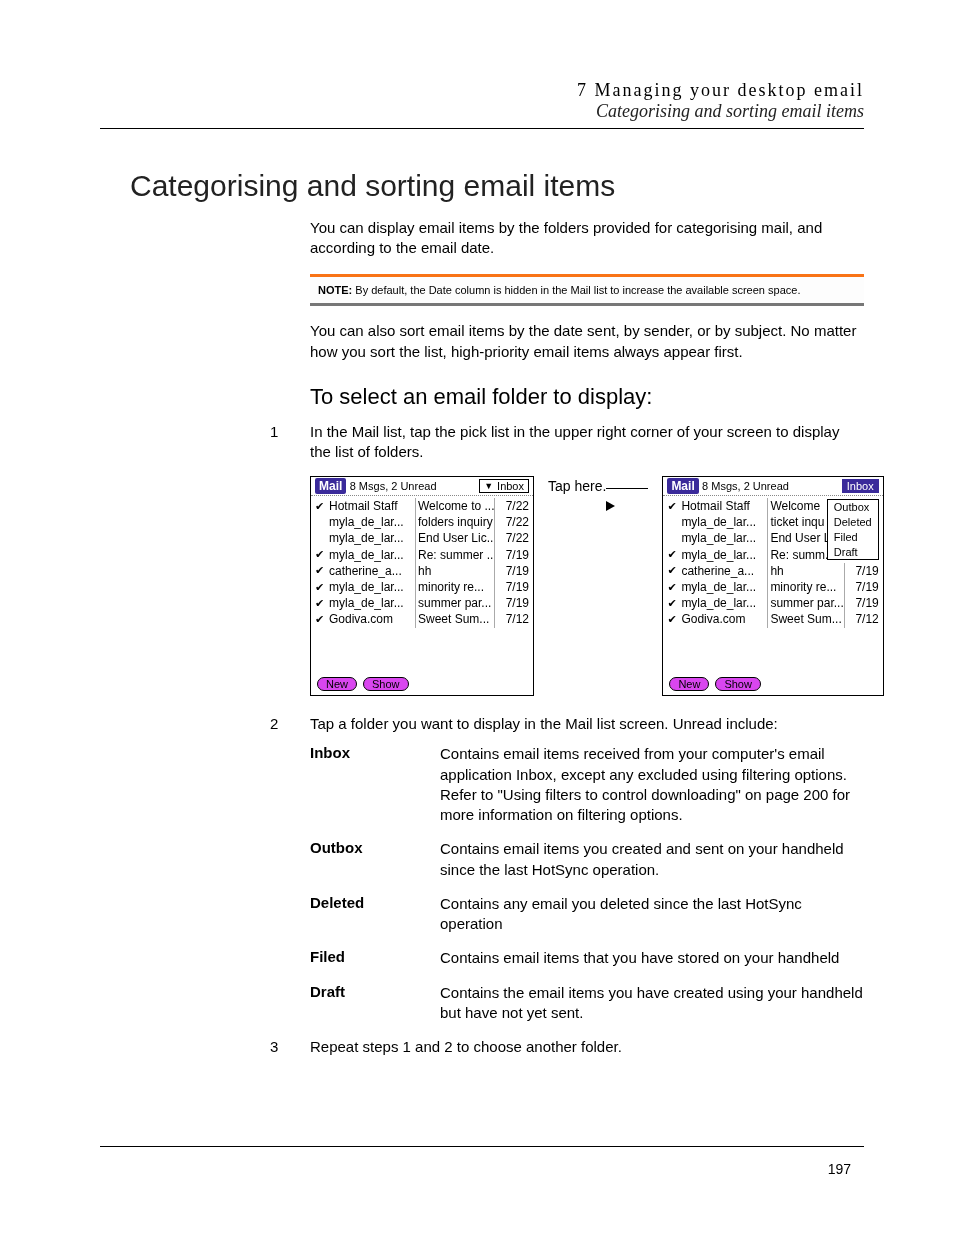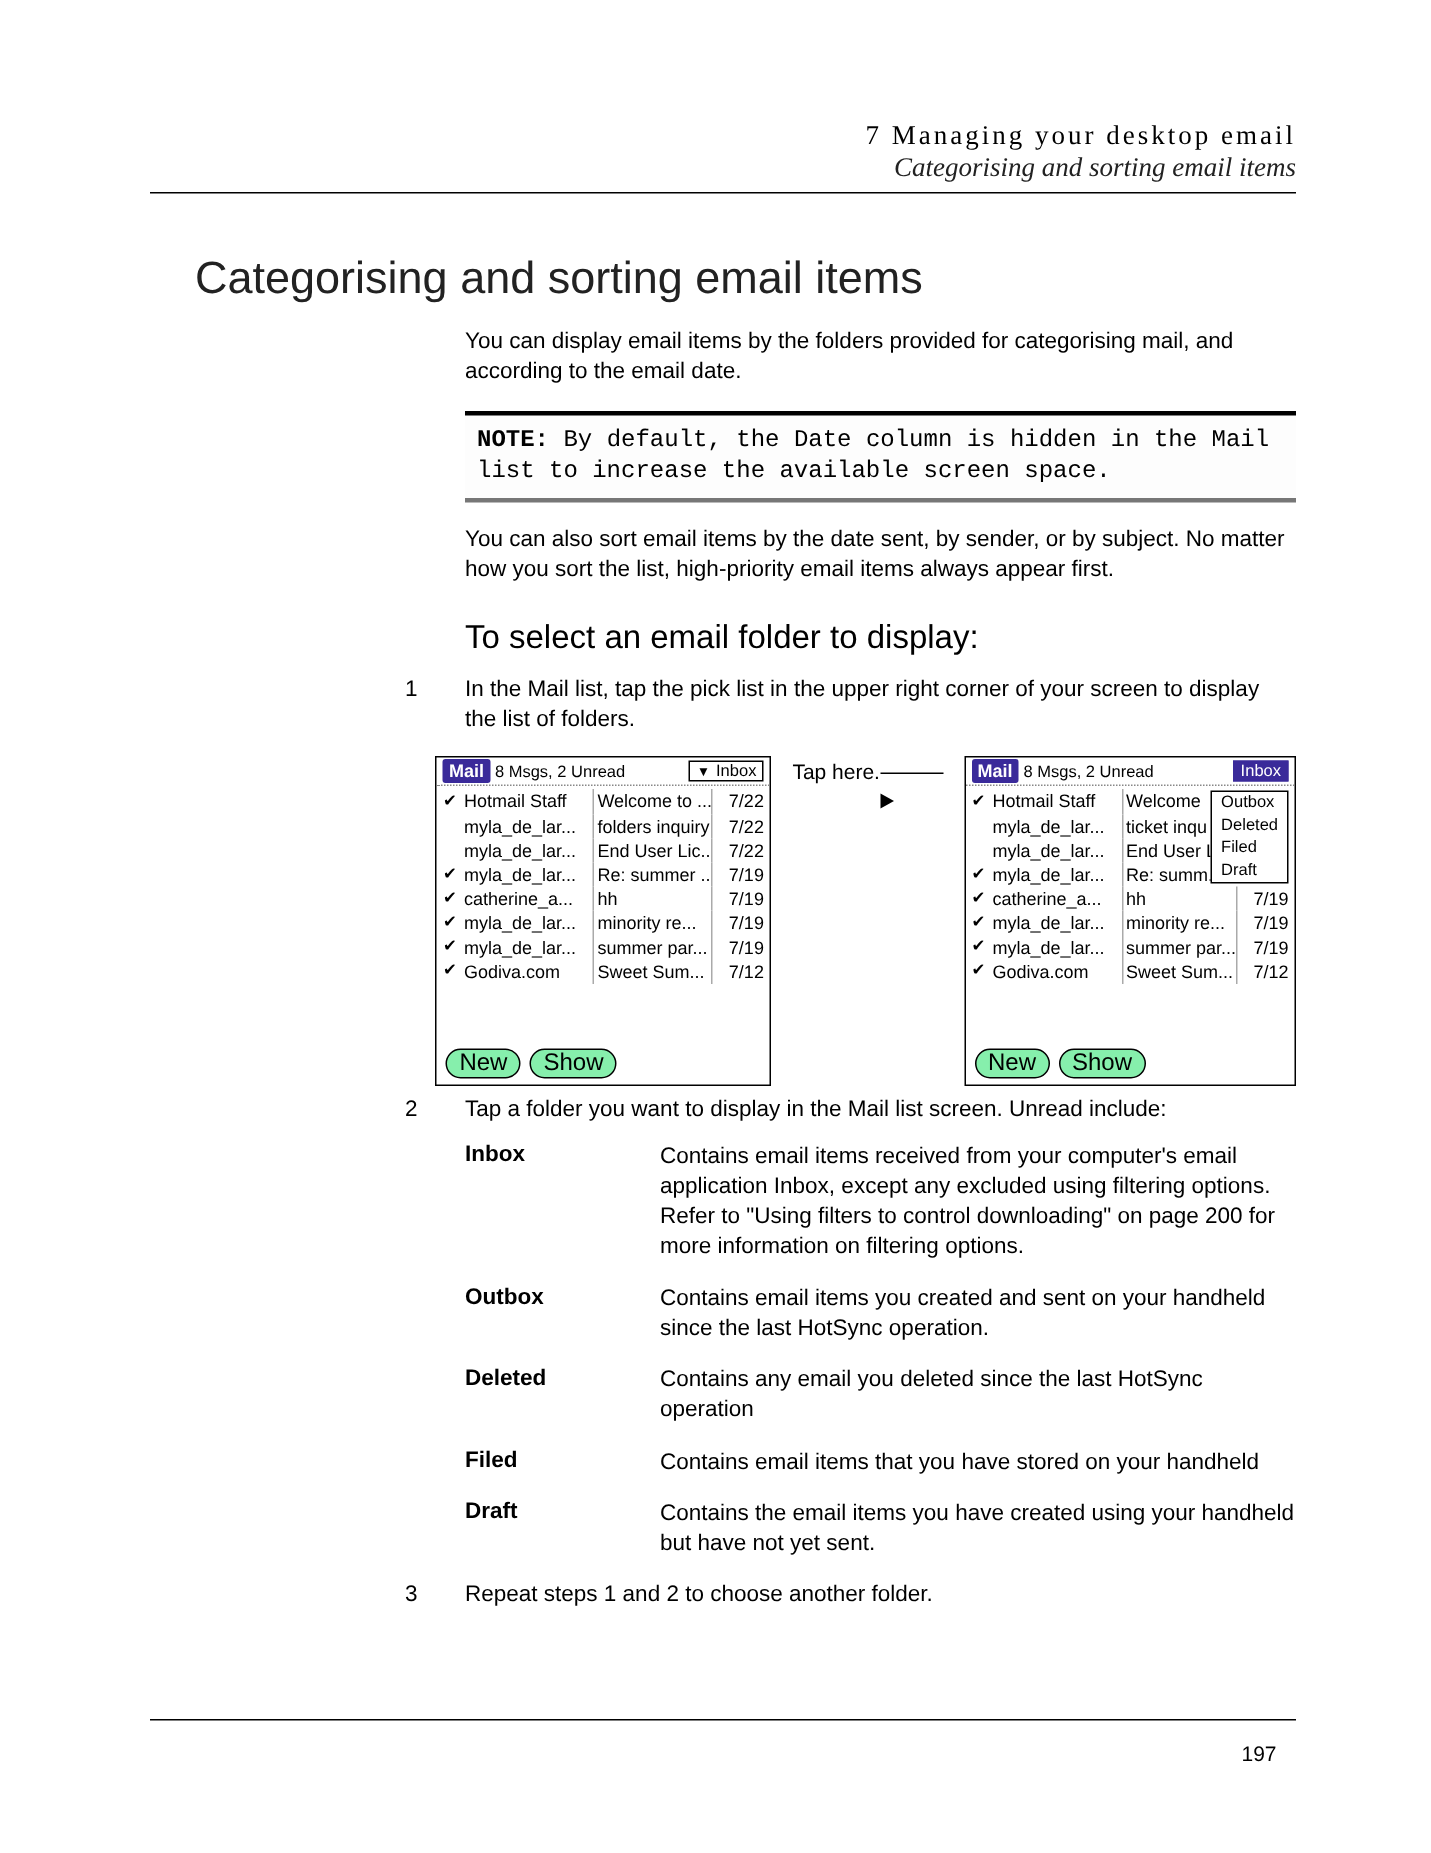--- a/index.html
+++ b/index.html
@@ -44,27 +44,27 @@
     color: #222;
     margin: 0 0 8px 30px;
   }
   .body-col {
     margin-left: 210px;
     font-size: 15px;
     line-height: 1.35;
     font-family: Tahoma, Verdana, Arial, sans-serif;
   }
   .note-box {
-    border-top: 3px solid #000000;
+    border-top: 3px solid #f97316;
     border-bottom: 3px solid #777;
     background: #fdfdfd;
     padding: 6px 8px;
-    font-size: 16px;
+    font-size: 11px;
     margin: 10px 0 14px 0;
-    font-family: Liberation Mono, monospace;
+    font-family: Liberation Sans, sans-serif;
   }
   .note-box b {
     font-weight: bold;
   }
   h2.subhead {
     font-size: 22px;
     font-weight: normal;
     font-family: Tahoma, Verdana, Arial, sans-serif;
     margin: 20px 0 10px 0;
   }
@@ -78,22 +78,21 @@
   }
   .step .num {
     position: absolute;
     left: 170px;
     top: 0;
   }
   .screens-row {
     display: flex;
     align-items: flex-start;
     gap: 14px;
-    margin: 14px 0 6px 210px;
-    justify-content: flex-end;
+    margin: 14px 0 18px 210px;
   }
   .screen {
     border: 1px solid #000;
     width: 224px;
     height: 220px;
     position: relative;
     font-family: Verdana, Tahoma, sans-serif;
     font-size: 12px;
     box-sizing: border-box;
     background: #fff;
@@ -181,22 +180,22 @@
     position: absolute;
     bottom: 4px;
     left: 6px;
     display: flex;
     gap: 6px;
   }
   .pill-btn {
     border: 1px solid #000;
     border-radius: 10px;
     padding: 0 8px;
-    font-size: 16px;
-    background: #86efac;
+    font-size: 11px;
+    background: #d946ef;
     cursor: pointer;
   }
   .tap-here {
     font-family: Tahoma, sans-serif;
     font-size: 14px;
     margin-top: 2px;
     white-space: nowrap;
   }
   .arrow-between {
     align-self: center;

